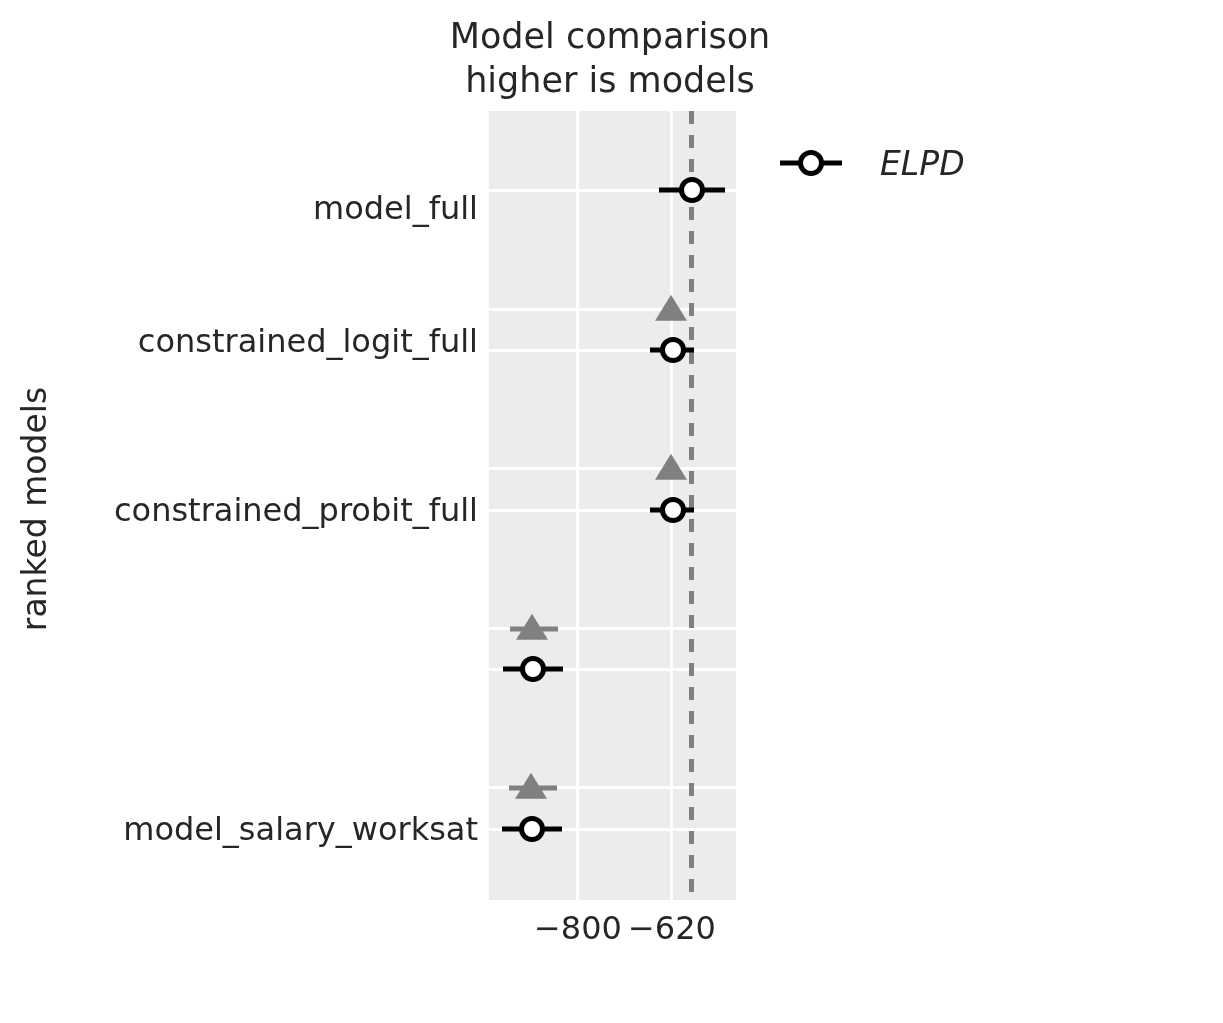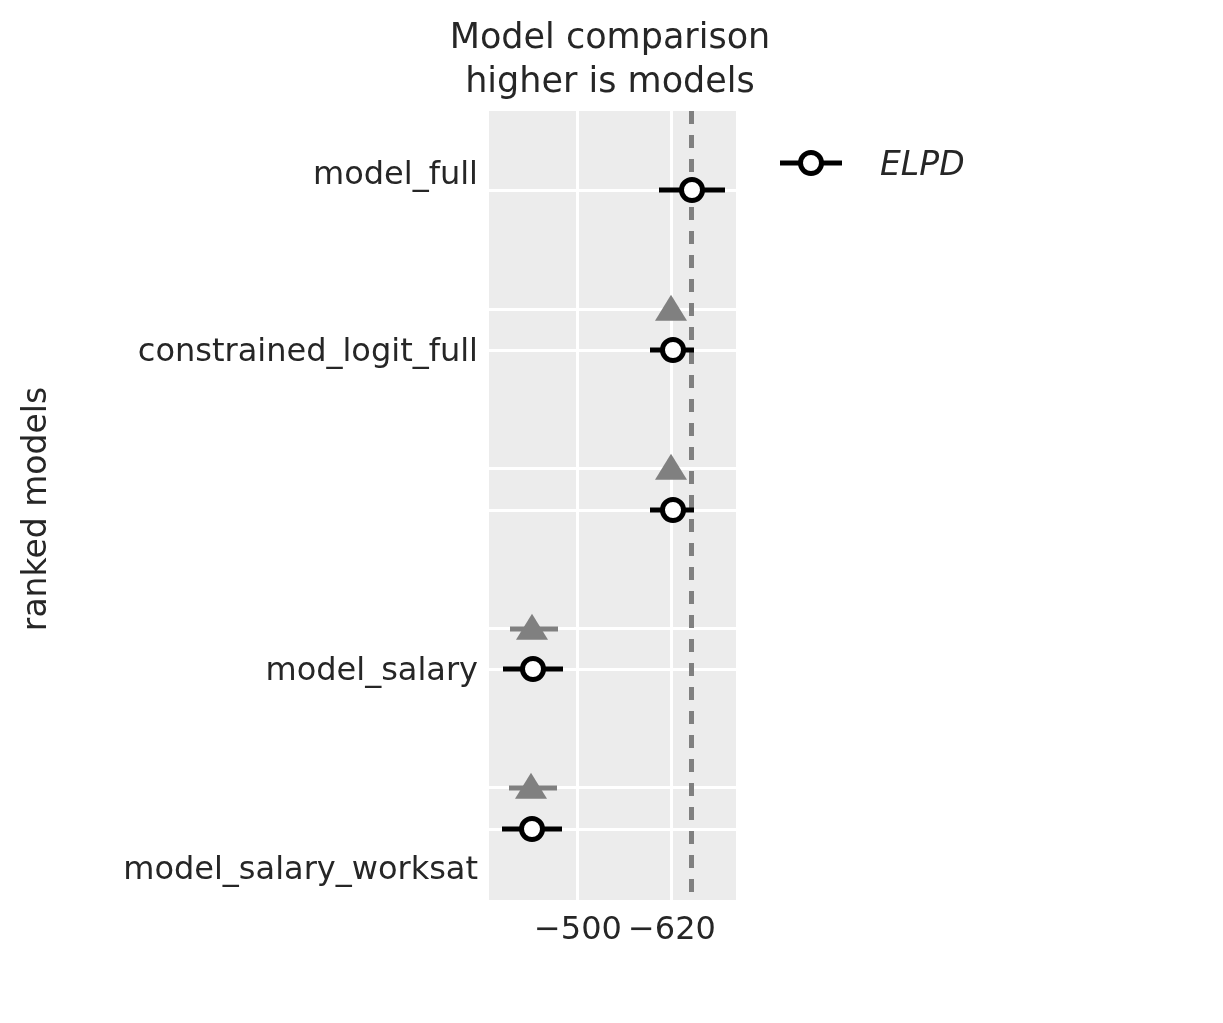--- a/index.html
+++ b/index.html
@@ -245,26 +245,26 @@
     <div class="tri" style="left:43px;top:517px"></div>
     <div class="errbar" style="left:14px;width:60px;top:558px"></div>
     <div class="dot" style="left:44px;top:558px"></div>
 
     <div class="errbar diff" style="left:20px;width:48px;top:677px"></div>
     <div class="tri" style="left:42px;top:676px"></div>
     <div class="errbar" style="left:13px;width:60px;top:718px"></div>
     <div class="dot" style="left:43px;top:718px"></div>
   </div>
 
-  <div class="ytick" style="top:173px">model_full</div>
-  <div class="ytick" style="top:350px">constrained_logit_full</div>
-  <div class="ytick" style="top:669px">model_salary</div>
-  <div class="ytick" style="top:868px">model_salary_worksat</div>
-
-  <div class="xtick" style="left:578px">−500</div>
+  <div class="ytick" style="top:208px">model_full</div>
+  <div class="ytick" style="top:341px">constrained_logit_full</div>
+  <div class="ytick" style="top:510px">constrained_probit_full</div>
+  <div class="ytick" style="top:829px">model_salary_worksat</div>
+
+  <div class="xtick" style="left:578px">−800</div>
   <div class="xtick" style="left:672px">−620</div>
 
   <div class="ylabel">ranked models</div>
 
   <div class="legend">
     <div class="legend-row">
       <div class="legend-handle"></div>
       <div class="legend-dot"></div>
       <div class="legend-label">ELPD</div>
     </div>

